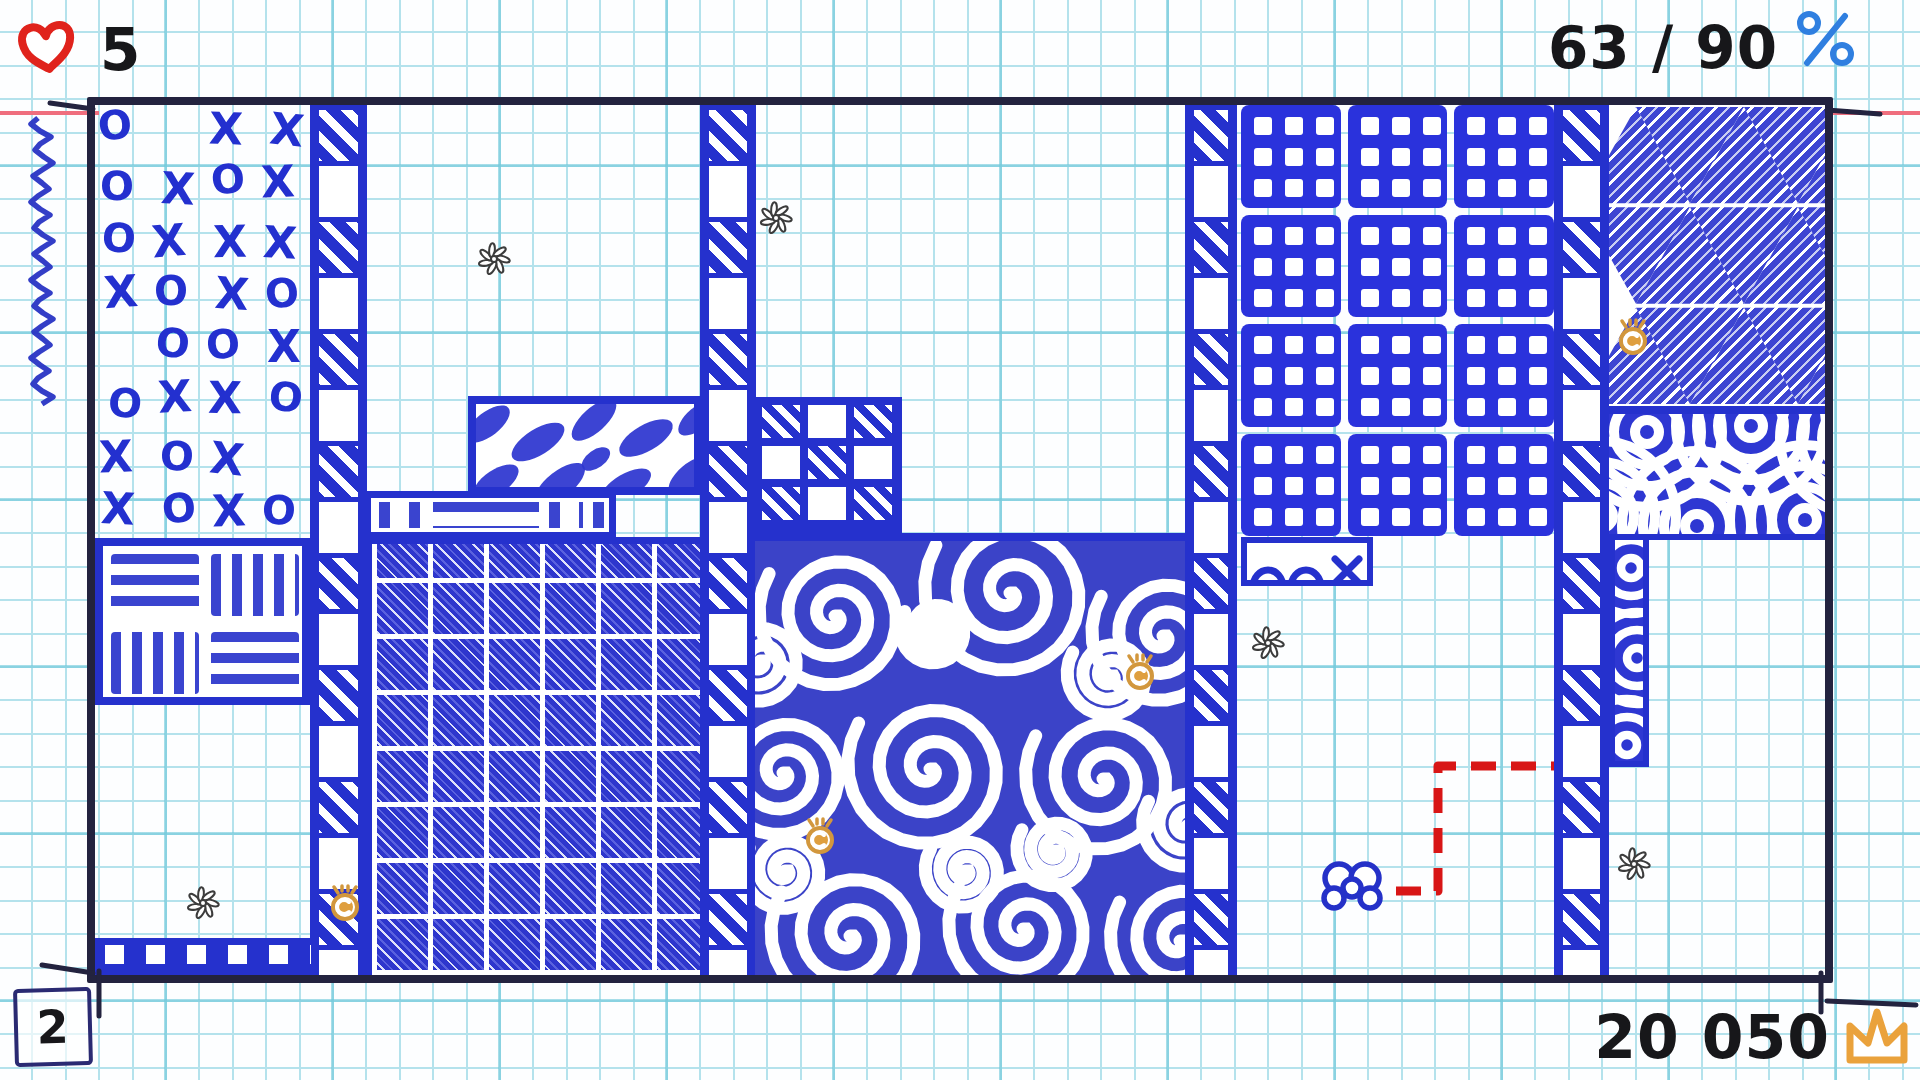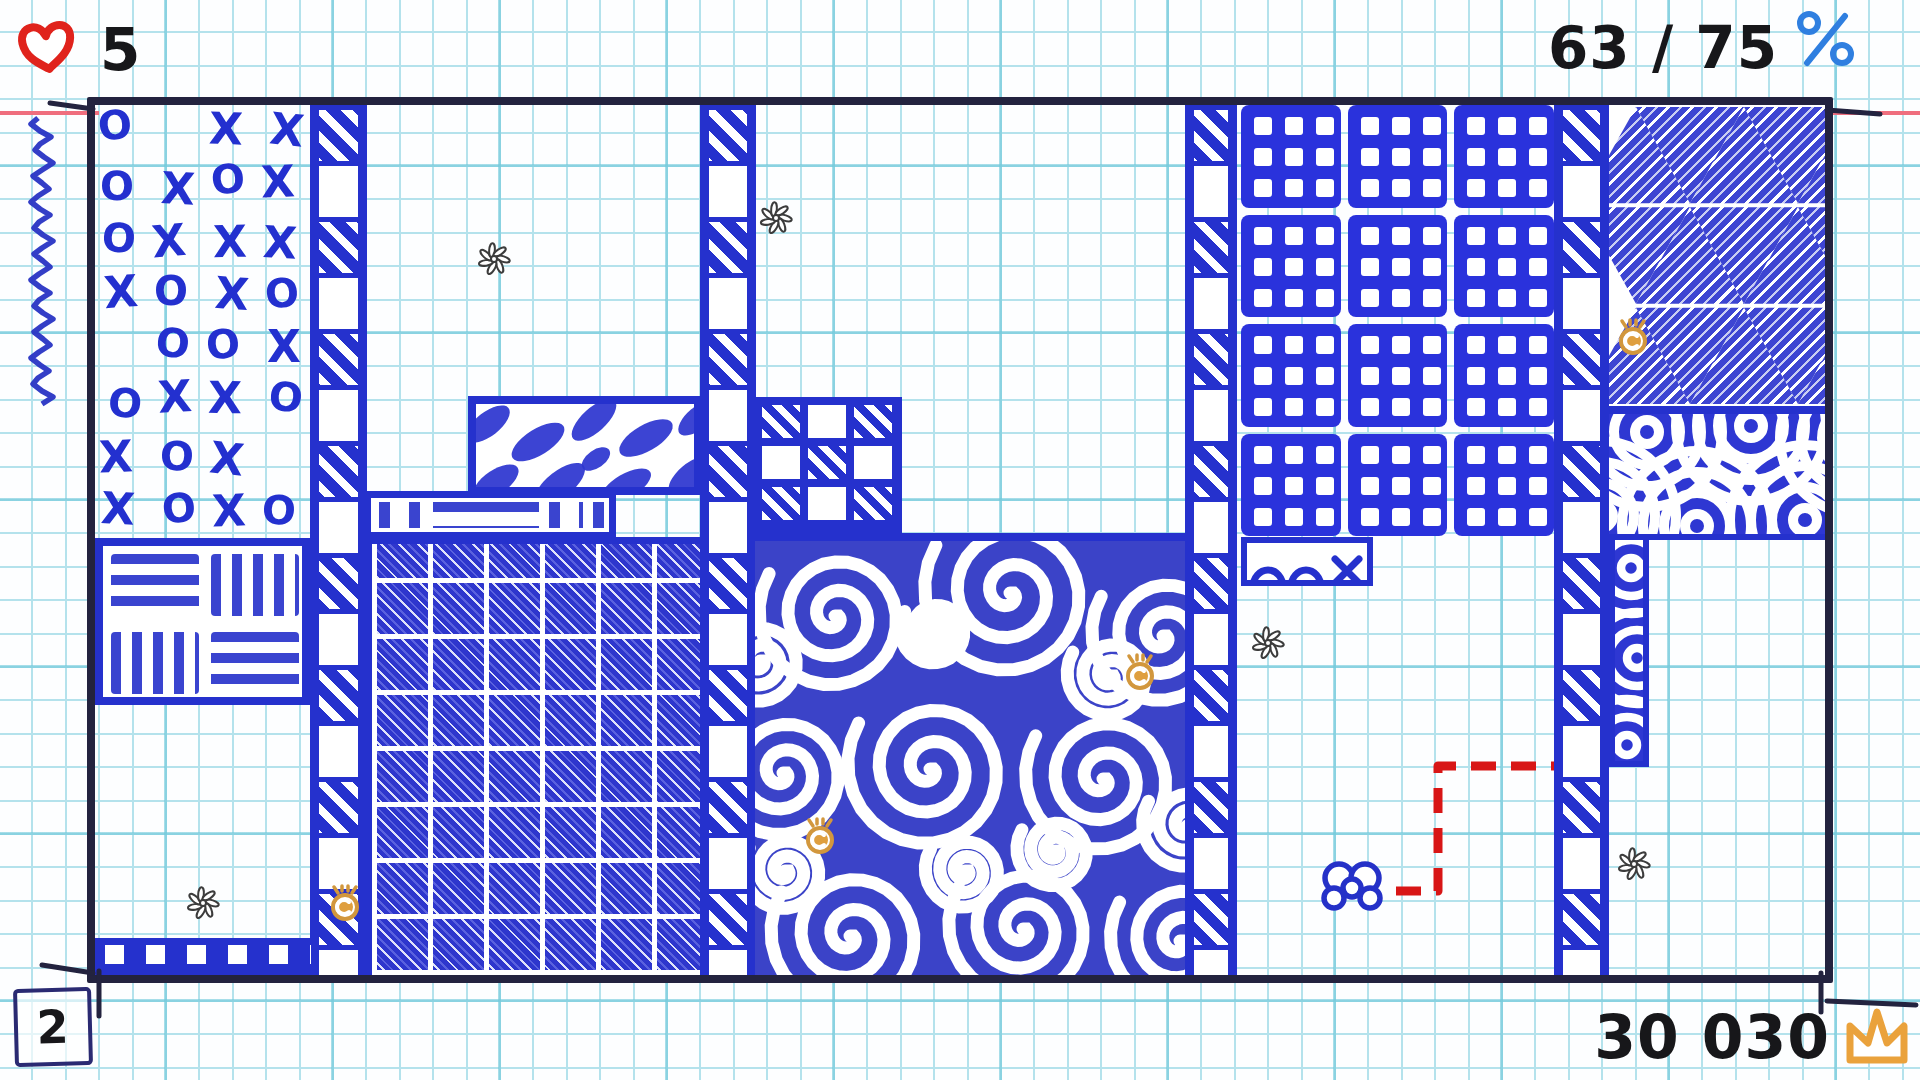--- a/index.html
+++ b/index.html
@@ -361,32 +361,32 @@
         </svg></div>
     </div>
 
   <div class="icon-wrap" style="left:14px;top:16px;transform:rotate(-6deg);">
     <svg width="66" height="58" viewBox="0 0 66 58">
       <path d="M33,20 C28,5 7,7 9,25 C11,41 26,48 33,53 C40,47 55,39 57,24 C59,7 38,6 33,20 Z" fill="#fff" stroke="#e0231c" stroke-width="8" stroke-linejoin="round"></path>
     </svg>
   </div>
   <div class="hud-num" style="left:100px;top:16px;font-size:58px;">5</div>
 
-  <div class="hud-num" style="right:142px;top:14px;font-size:58px;">63 / 75</div>
+  <div class="hud-num" style="right:142px;top:14px;font-size:58px;">63 / 90</div>
   <div class="icon-wrap" style="left:1794px;top:8px;">
     <svg width="64" height="62" viewBox="0 0 64 62">
       <circle cx="15" cy="15" r="9" fill="none" stroke="#2f7fe0" stroke-width="6"></circle>
       <circle cx="48" cy="46" r="9" fill="none" stroke="#2f7fe0" stroke-width="6"></circle>
       <path d="M51,8 L13,55" stroke="#2f7fe0" stroke-width="6" stroke-linecap="round"></path>
     </svg>
   </div>
 
   <div id="level-box">
     <span class="hud-num" style="position:static;font-size:46px;">2</span>
   </div>
 
-  <div class="hud-num" style="right:90px;top:1002px;font-size:60px;">30 030</div>
+  <div class="hud-num" style="right:90px;top:1002px;font-size:60px;">20 050</div>
   <div class="icon-wrap" style="left:1838px;top:1000px;">
     <svg width="76" height="70" viewBox="0 0 76 70">
       <path d="M12,60 L12,26 L30,43 L39,12 L49,43 L66,26 L66,60 Z" fill="#fff" stroke="#eaa23c" stroke-width="7" stroke-linejoin="round"></path>
     </svg>
   </div>
 </div>
 
 </body></html>

